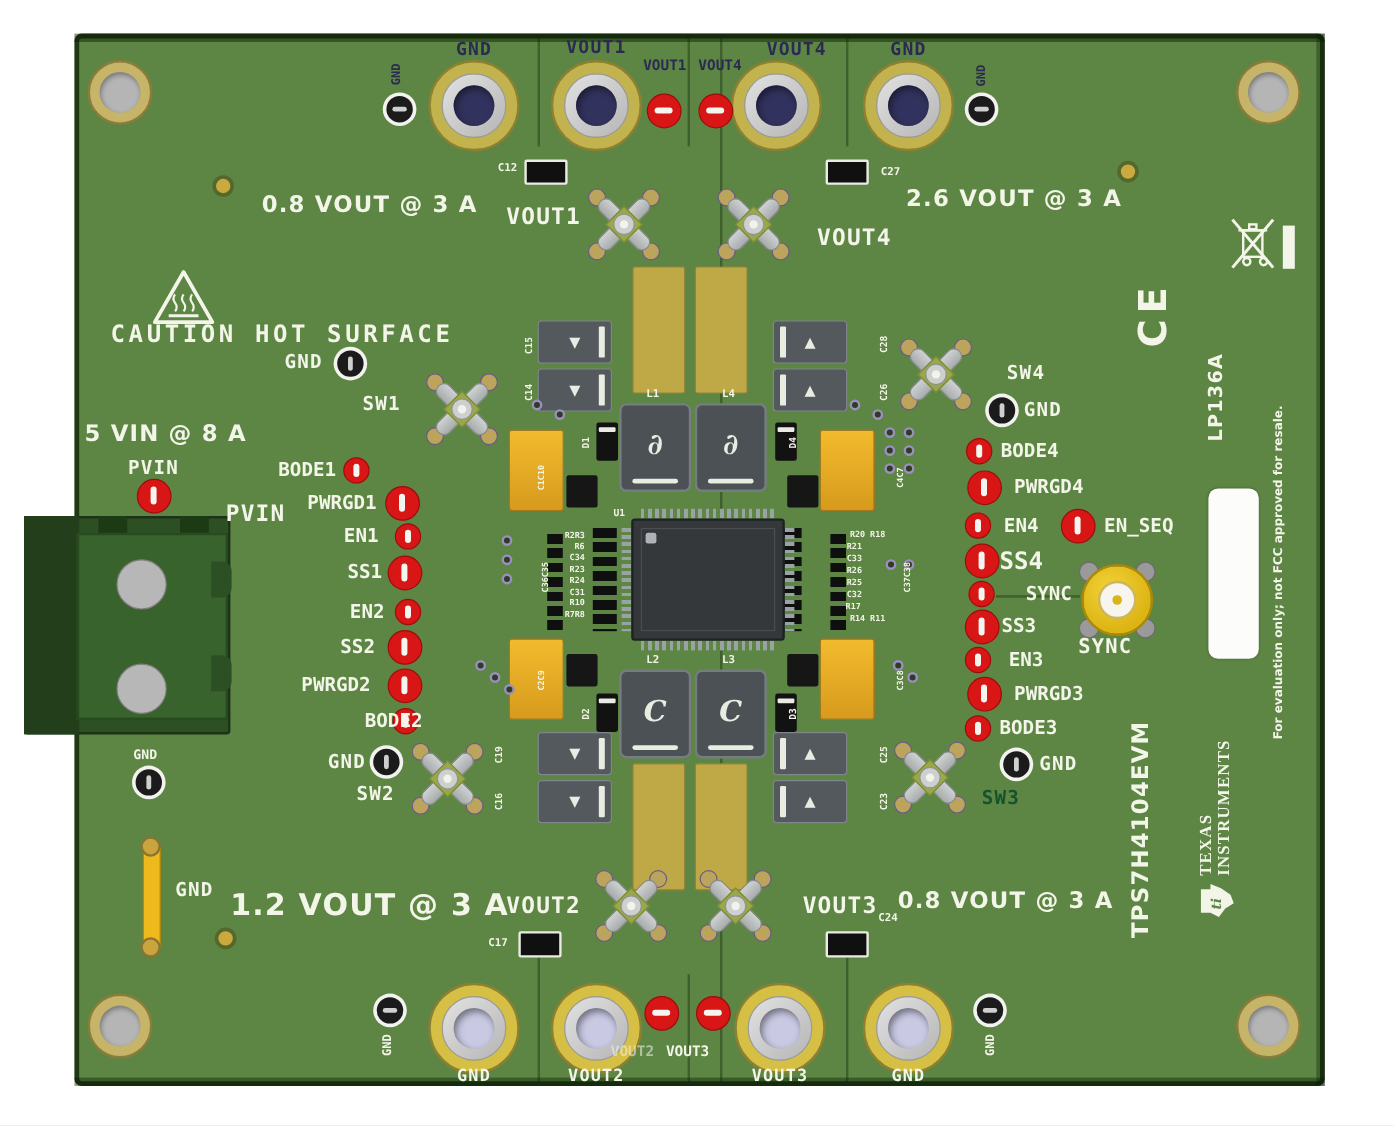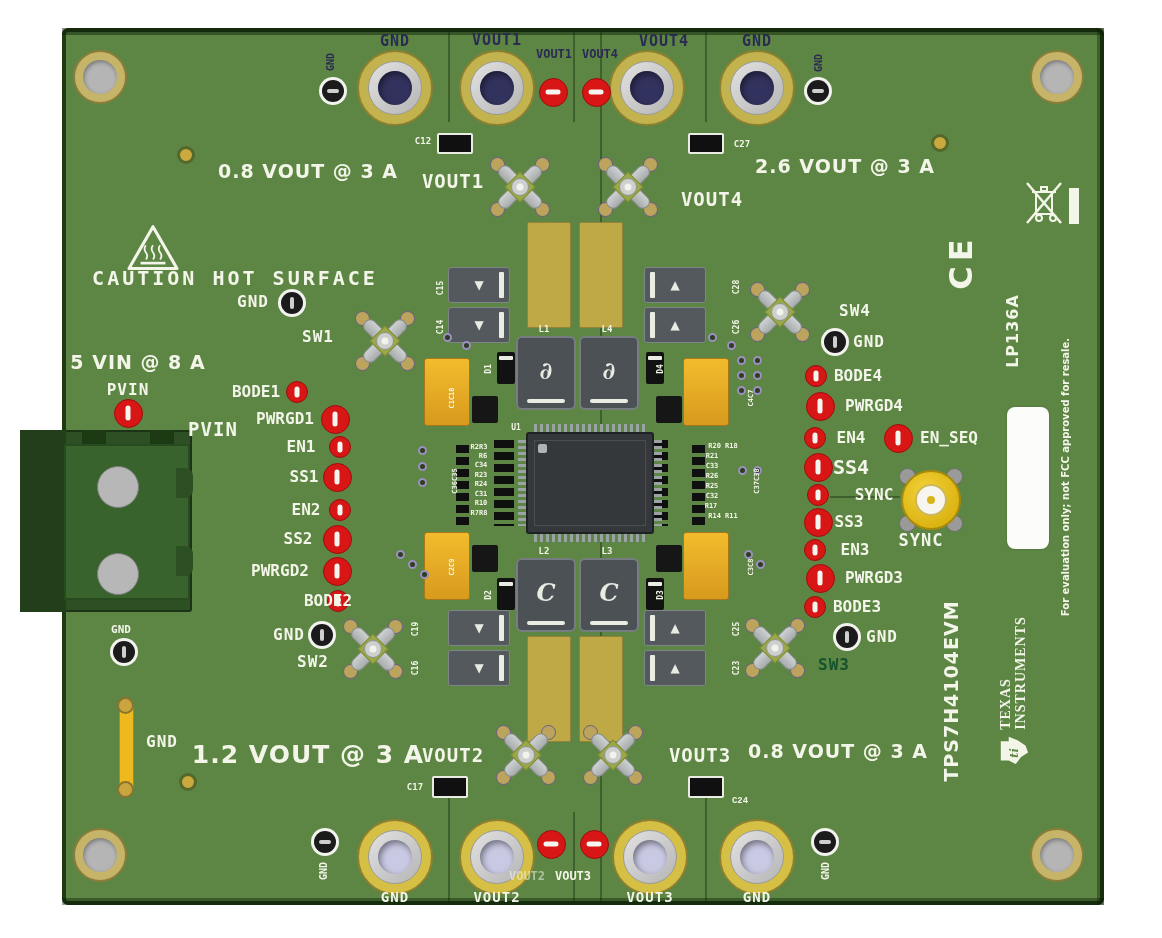--- a/index.html
+++ b/index.html
@@ -584,21 +584,21 @@
     <div class="ann fm" style="left: 855px; top: 550px; font-size: 16px; color: rgb(242, 245, 232); transform: translate(-50%, -50%);">EN3</div>
     <div class="ann fm" style="left: 874px; top: 578px; font-size: 16px; color: rgb(242, 245, 232); transform: translate(-50%, -50%);">PWRGD3</div>
     <div class="ann fm" style="left: 857px; top: 607px; font-size: 16px; color: rgb(242, 245, 232); transform: translate(-50%, -50%);">BODE3</div>
     <div class="ann fm" style="left: 882px; top: 637px; font-size: 16px; color: rgb(242, 245, 232); letter-spacing: 1px; transform: translate(-50%, -50%);">GND</div>
     <div class="ann fm" style="left: 834px; top: 665px; font-size: 16px; color: #14532d; letter-spacing: 1px; transform: translate(-50%, -50%);">SW3</div>
     <div class="ann fm" style="left: 921px; top: 540px; font-size: 17px; color: rgb(242, 245, 232); letter-spacing: 1px; transform: translate(-50%, -50%);">SYNC</div>
     <div class="ann fs" style="left: 308px; top: 754px; font-size: 25px; color: rgb(242, 245, 232); letter-spacing: 1px; transform: translate(-50%, -50%);">1.2 VOUT @ 3 A</div>
     <div class="ann fm" style="left: 453px; top: 755px; font-size: 19px; color: rgb(242, 245, 232); letter-spacing: 1px; transform: translate(-50%, -50%);">VOUT2</div>
     <div class="ann fm" style="left: 415px; top: 787px; font-size: 9px; color: rgb(242, 245, 232); transform: translate(-50%, -50%);">C17</div>
     <div class="ann fm" style="left: 700px; top: 755px; font-size: 19px; color: rgb(242, 245, 232); letter-spacing: 1px; transform: translate(-50%, -50%);">VOUT3</div>
-    <div class="ann fm" style="left: 740px; top: 801px; font-size: 9px; color: rgb(242, 245, 232); transform: translate(-50%, -50%); font-family: Liberation Mono, monospace;">C24</div>
+    <div class="ann fm" style="left: 740px; top: 766px; font-size: 9px; color: rgb(242, 245, 232); transform: translate(-50%, -50%);">C24</div>
     <div class="ann fs" style="left: 838px; top: 751px; font-size: 19px; color: rgb(242, 245, 232); letter-spacing: 1px; transform: translate(-50%, -50%);">0.8 VOUT @ 3 A</div>
     <div class="ann fm" style="left: 395px; top: 897px; font-size: 14px; color: rgb(242, 245, 232); letter-spacing: 1px; transform: translate(-50%, -50%);">GND</div>
     <div class="ann fm" style="left: 497px; top: 897px; font-size: 14px; color: rgb(242, 245, 232); letter-spacing: 1px; transform: translate(-50%, -50%);">VOUT2</div>
     <div class="ann fm" style="left: 650px; top: 897px; font-size: 14px; color: rgb(242, 245, 232); letter-spacing: 1px; transform: translate(-50%, -50%);">VOUT3</div>
     <div class="ann fm" style="left: 757px; top: 897px; font-size: 14px; color: rgb(242, 245, 232); letter-spacing: 1px; transform: translate(-50%, -50%);">GND</div>
     <div class="ann fm" style="left: 324px; top: 871px; font-size: 10px; color: rgb(242, 245, 232); transform: translate(-50%, -50%) rotate(-90deg);">GND</div>
     <div class="ann fm" style="left: 826px; top: 871px; font-size: 10px; color: rgb(242, 245, 232); transform: translate(-50%, -50%) rotate(-90deg);">GND</div>
     <div class="ann fm" style="left: 527px; top: 876px; font-size: 12px; color: rgba(242, 245, 232, 0.55); transform: translate(-50%, -50%);">VOUT2</div>
     <div class="ann fm" style="left: 573px; top: 876px; font-size: 12px; color: rgb(242, 245, 232); transform: translate(-50%, -50%);">VOUT3</div>
     <div class="ann fm" style="left: 516px; top: 428px; font-size: 8px; color: rgb(242, 245, 232); transform: translate(-50%, -50%);">U1</div>

